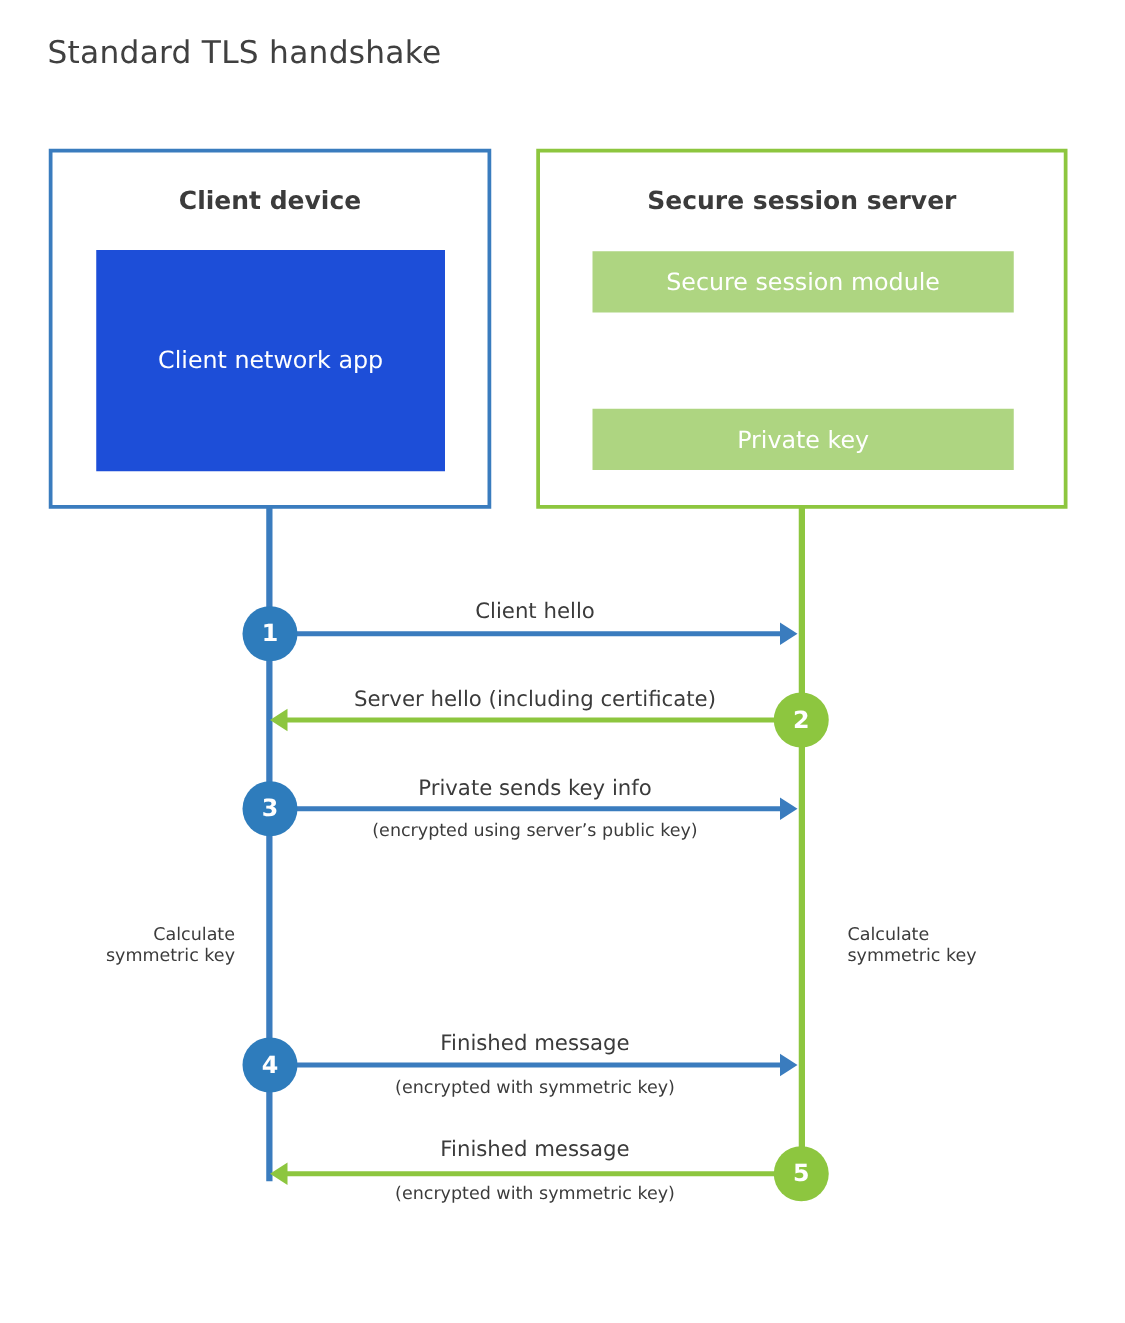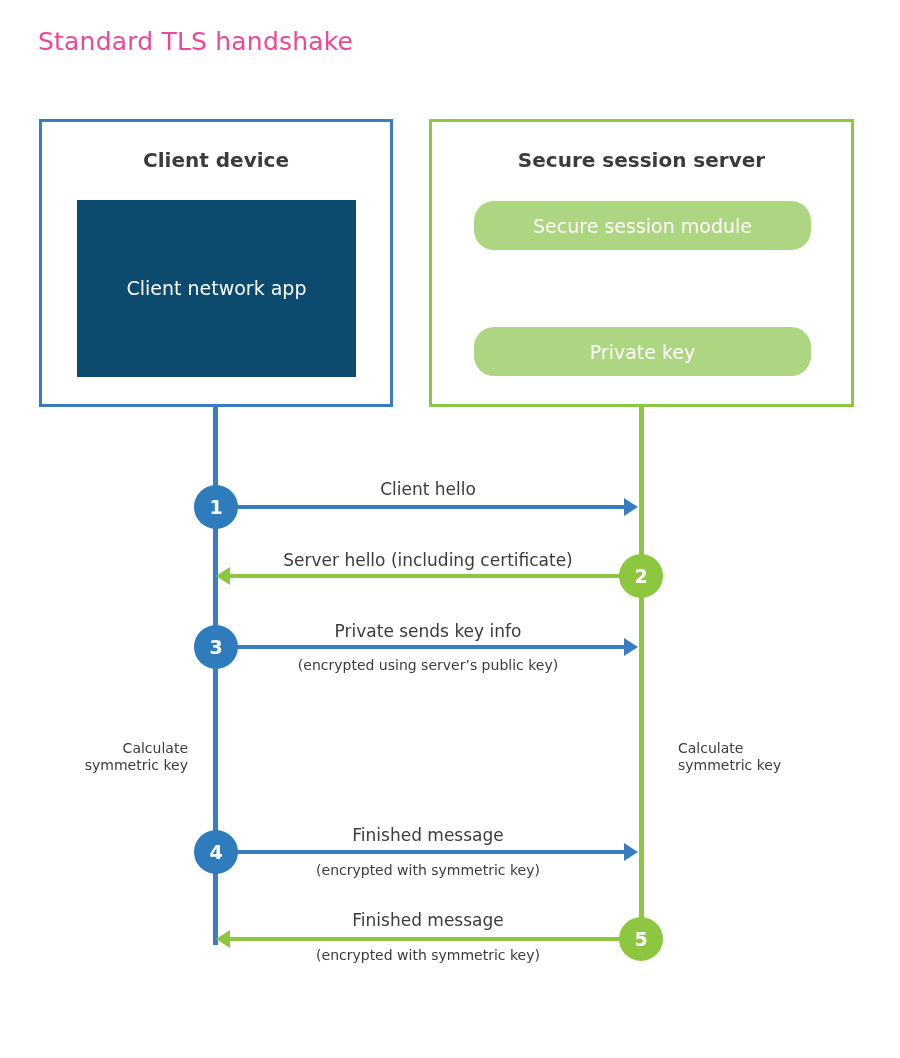--- a/index.html
+++ b/index.html
@@ -19,21 +19,21 @@
     left: 0; top: 0;
     width: 900px;
     height: 1058px;
   }
   .page-title {
     position: absolute;
     left: 38px;
     top: 27px;
     font-size: 25px;
     font-weight: 400;
-    color: #ec4899;
+    color: #404040;
     letter-spacing: 0.2px;
     white-space: nowrap;
   }
   
   .panel {
     position: absolute;
     background: #ffffff;
     box-sizing: border-box;
   }
   .panel-client {
@@ -60,42 +60,41 @@
     font-weight: bold;
     color: #3b3b3b;
   }
   
   .client-app {
     position: absolute;
     left: 35px;
     top: 78px;
     width: 279px;
     height: 177px;
-    background: #0c4a6e;
+    background: #1d4ed8;
     color: #ffffff;
     font-size: 19px;
     line-height: 27px;
     display: flex;
     align-items: center;
     justify-content: center;
     text-align: center;
   }
   .server-bar {
     position: absolute;
     left: 42px;
     width: 337px;
     height: 49px;
     background: #aed581;
     color: #ffffff;
     font-size: 19px;
     display: flex;
     align-items: center;
     justify-content: center;
     text-align: center;
-    border-radius: 20px;
   }
   .server-bar-0 { top: 79px; }
   .server-bar-1 { top: 142px; }
   .server-bar-2 { top: 205px; }
 
   
   .lifeline {
     position: absolute;
     width: 5px;
   }

